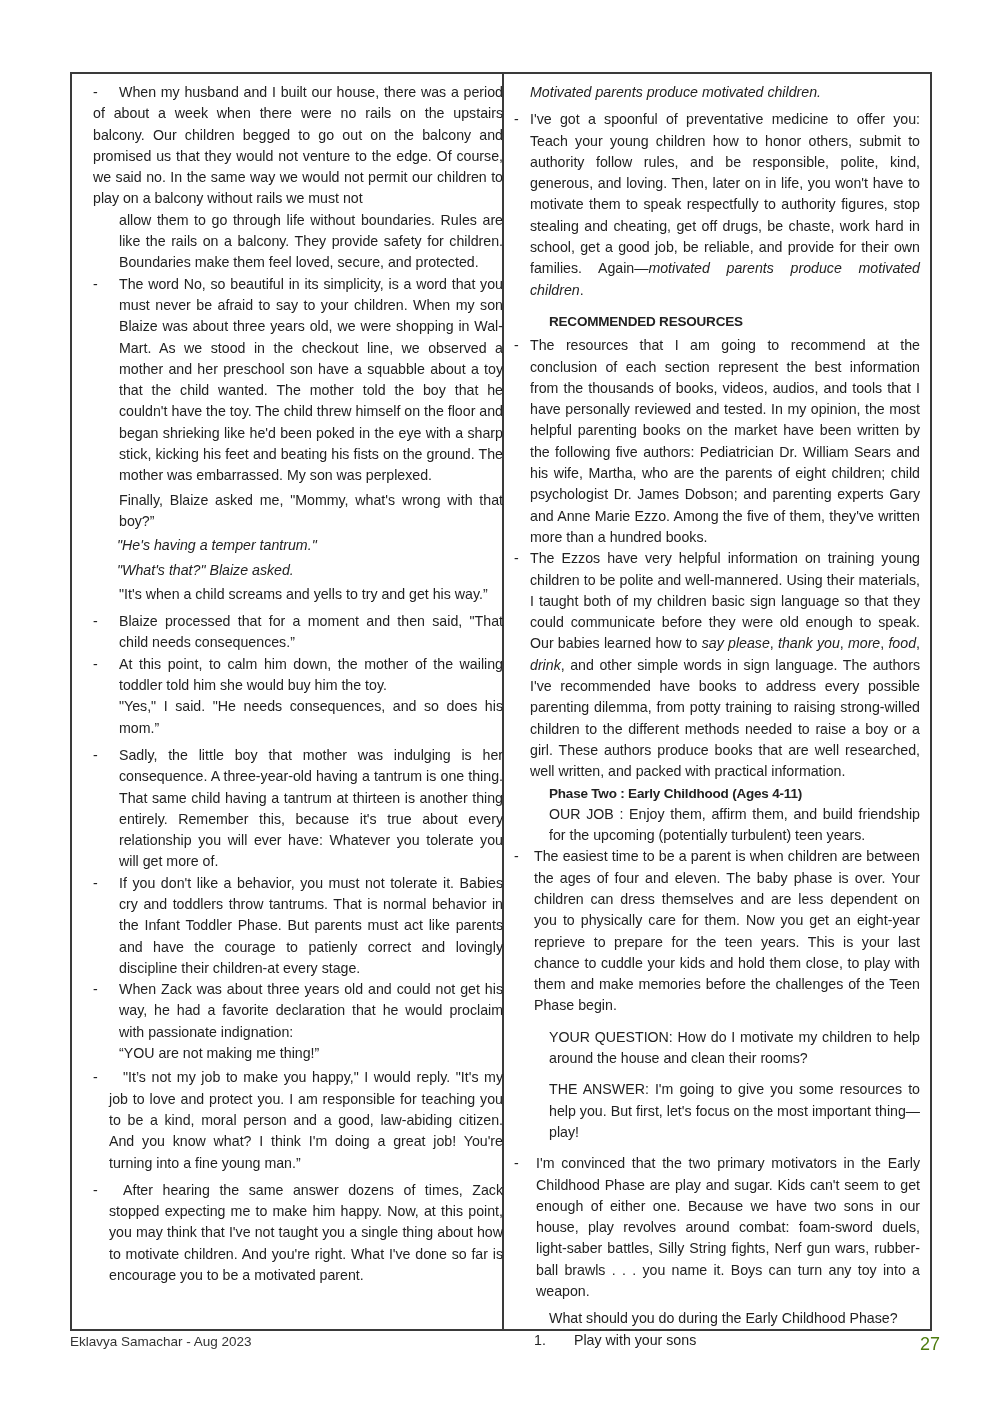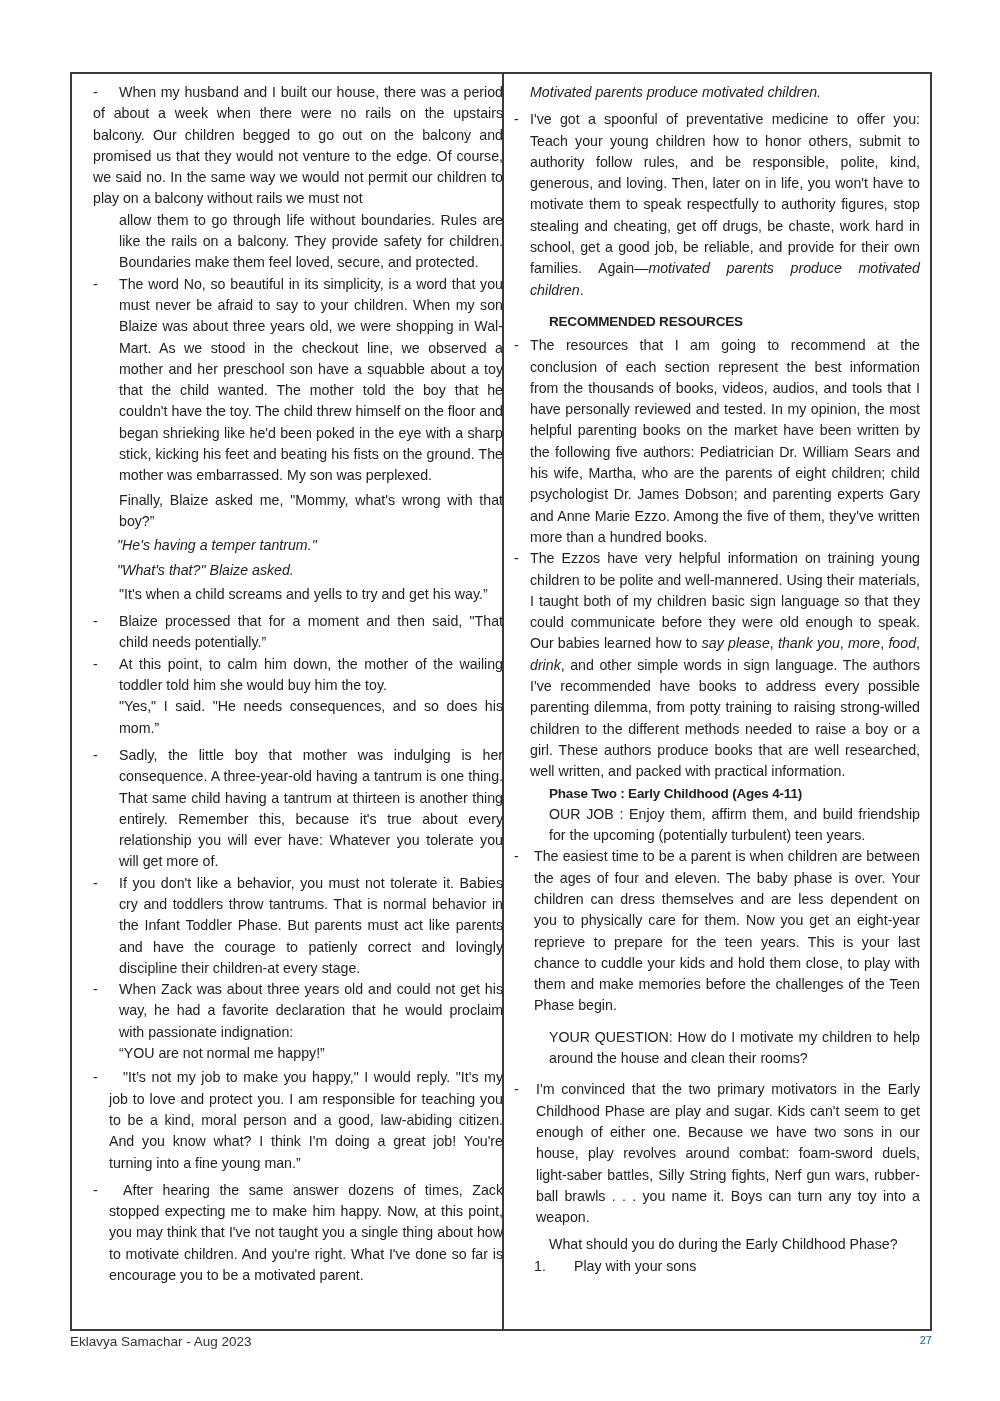--- a/index.html
+++ b/index.html
@@ -20,63 +20,64 @@
   .indent { padding-left:26px; }
   .indent2 { padding-left:24px;font-style:italic; }
   .gap { margin-top:3px; }
   .gap2 { margin-top:6px; }
   b, .bold { font-weight:normal; }
   i { font-style:italic; }
   .heading { font-weight:bold; font-size:13.5px; letter-spacing:-0.2px; }
   .num-item { padding-left:26px; }
   .num-item .n { display:inline-block; width:40px; }
   .footer-left { position:absolute; left:70px; top:1334px; font-size:13.5px; color:#333; }
-  .footer-right { position:absolute; right:68px; top:1334px; font-size:11px; color:#0369a1; }
+  .footer-right { position:absolute; right:60px; top:1334px; font-size:18px; color:#4d7c0f; }
 </style>
 </head>
 <body>
 
 <div class="page-box">
   <div class="divider"></div>
 
   <div class="col col-left">
     <p class="item hang0" style="text-indent:0;"><span style="display:inline-block;width:26px;">-</span><span>When my husband and I built our house, there was a period of about a week when there were no rails on the upstairs balcony. Our children begged to go out on the balcony and promised us that they would not venture to the edge. Of course, we said no. In the same way we would not permit our children to play on a balcony without rails we must not</span></p>
     <p class="indent">allow them to go through life without boundaries. Rules are like the rails on a balcony. They provide safety for children. Boundaries make them feel loved, secure, and protected.</p>
 
     <p class="item"><span class="dash">-</span><span>The word No, so beautiful in its simplicity, is a word that you must never be afraid to say to your children. When my son Blaize was about three years old, we were shopping in Wal-Mart. As we stood in the checkout line, we observed a mother and her preschool son have a squabble about a toy that the child wanted. The mother told the boy that he couldn't have the toy. The child threw himself on the floor and began shrieking like he'd been poked in the eye with a sharp stick, kicking his feet and beating his fists on the ground. The mother was embarrassed. My son was perplexed.</span></p>
     <p class="indent gap">Finally, Blaize asked me, "Mommy, what's wrong with that boy?”</p>
     <p class="indent2 gap">"He's having a temper tantrum."</p>
     <p class="indent2 gap">"What's that?" Blaize asked.</p>
     <p class="indent gap">"It's when a child screams and yells to try and get his way.”</p>
 
-    <p class="item gap2"><span class="dash">-</span><span>Blaize processed that for a moment and then said, "That child needs potentially.”</span></p>
+    <p class="item gap2"><span class="dash">-</span><span>Blaize processed that for a moment and then said, "That child needs consequences.”</span></p>
     <p class="item"><span class="dash">-</span><span>At this point, to calm him down, the mother of the wailing toddler told  him she would buy him the toy.</span></p>
     <p class="indent">"Yes," I said. "He needs consequences, and so does his mom.”</p>
 
     <p class="item gap2"><span class="dash">-</span><span>Sadly, the little boy that mother was indulging is her consequence. A three-year-old having a tantrum is one thing. That same child having a tantrum at thirteen is another thing entirely. Remember this, because it's true about every relationship you will ever have: </span><b>Whatever you tolerate you will get more of.</b></p>
     <p class="item"><span class="dash">-</span><span>If you don't like a behavior, you must not tolerate it. Babies cry and toddlers throw tantrums. That is normal behavior in the Infant Toddler Phase. But parents must act like parents and have the courage to patienly correct and lovingly discipline their children-at every stage.</span></p>
     <p class="item"><span class="dash">-</span><span>When Zack was about three years old and could not get his way, he had a favorite declaration that he would proclaim with passionate indignation:</span></p>
-    <p class="indent">“YOU are not normal me happy!”</p>
+    <p class="indent">“YOU are not making me thing!”</p>
     <p class="item tight gap" style="padding-left:16px;"><span class="dash">-</span><span style="padding-left:14px;">"It’s not my job to make you happy," I would reply. "It's my job to love and protect you. I am responsible for teaching you to be a kind, moral person and a good, law-abiding citizen. And you know what? I think I'm doing a great job! You're turning into a fine young man.”</span></p>
     <p class="item tight gap2" style="padding-left:16px;"><span class="dash">-</span><span style="padding-left:14px;">After hearing the same answer dozens of times, Zack stopped expecting me to make him happy. Now, at this point, you may think that I've not taught you a single thing about how to motivate children. And you're right. What I've done so far is encourage you to be a motivated parent.</span></p>
   </div>
 
   <div class="col col-right">
     <p class="indent2" style="padding-left:16px;">Motivated parents produce motivated children.</p>
     <p class="item gap2" style="padding-left:16px;"><span class="dash">-</span><span>I've got a spoonful of preventative medicine to offer you: Teach your young children how to honor others, submit to authority follow rules, and be responsible, polite, kind, generous, and loving. Then, later on in life, you won't have to motivate them to speak respectfully to authority figures, stop stealing and cheating, get off drugs, be chaste, work hard in school, get a good job, be reliable, and provide for their own families. Again—</span><i>motivated parents produce motivated children</i><span>.</span></p>
 
     <p class="heading gap2" style="margin-top:10px;">RECOMMENDED RESOURCES</p>
     <p class="item gap" style="padding-left:16px;"><span class="dash">-</span><span>The resources that I am going to recommend at the conclusion of each section represent the best information from the thousands of books, videos, audios, and tools that I have personally reviewed and tested. In my opinion, the most helpful parenting books on the market have been written by the following five authors: Pediatrician Dr. William Sears and his wife, Martha, who are the parents of eight children; child psychologist Dr. James Dobson; and parenting experts Gary and Anne Marie Ezzo. Among the five of them, they've written more than a hundred books.</span></p>
     <p class="item" style="padding-left:16px;"><span class="dash">-</span><span>The Ezzos have very helpful information on training young children to be polite and well-mannered. Using their materials, I taught both of my children basic sign language so that they could communicate before they were old enough to speak. Our babies learned how to </span><i>say please</i><span>, </span><i>thank you</i><span>, </span><i>more</i><span>, </span><i>food</i><span>, </span><i>drink</i><span>, and other simple words in sign language. The authors I've recommended have books to address every possible parenting dilemma, from potty training to raising strong-willed children to the different methods needed to raise a boy or a girl. These authors produce books that are well researched, well written, and packed with practical information.</span></p>
 
     <p class="heading">Phase Two  : Early Childhood (Ages 4-11)</p>
     <p><b>OUR JOB  :</b><span> Enjoy them, affirm them, and build friendship for the upcoming (potentially turbulent) teen years.</span></p>
     <p class="item" style="padding-left:20px;"><span class="dash">-</span><span>The easiest time to be a parent is when children are between the ages of four and eleven. The baby phase is over. Your children can dress themselves and are less dependent on you to physically care for them. Now you get an eight-year reprieve to prepare for the teen years. This is your last chance to cuddle your kids and hold them close, to play with them and make memories before the challenges of the Teen Phase begin.</span></p>
 
     <p class="gap2" style="margin-top:10px;"><b>YOUR QUESTION:</b><span> How do I motivate my children to help around the house and clean their rooms?</span></p>
+    <p class="gap2" style="margin-top:10px;"><b>THE ANSWER:</b><span> I'm going to give you some resources to help you. But first, let's focus on the most important thing—play!</span></p>
     <p class="item gap2" style="padding-left:22px;margin-top:10px;"><span class="dash">-</span><span>I'm convinced that the two primary motivators in the Early Childhood Phase are play and sugar. Kids can't seem to get enough of either one. Because we have two sons in our house, play revolves around combat: foam-sword duels, light-saber battles, Silly String fights, Nerf gun wars, rubber-ball brawls . . . you name it. Boys can turn any toy into a weapon.</span></p>
 
     <p class="gap2">What should you do during the Early Childhood Phase?</p>
     <p class="num-item" style="padding-left:20px;"><span class="n">1.</span><span>Play with your sons</span></p>
   </div>
 </div>
 
 <div class="footer-left">Eklavya Samachar - Aug 2023</div>
 <div class="footer-right">27</div>
 

